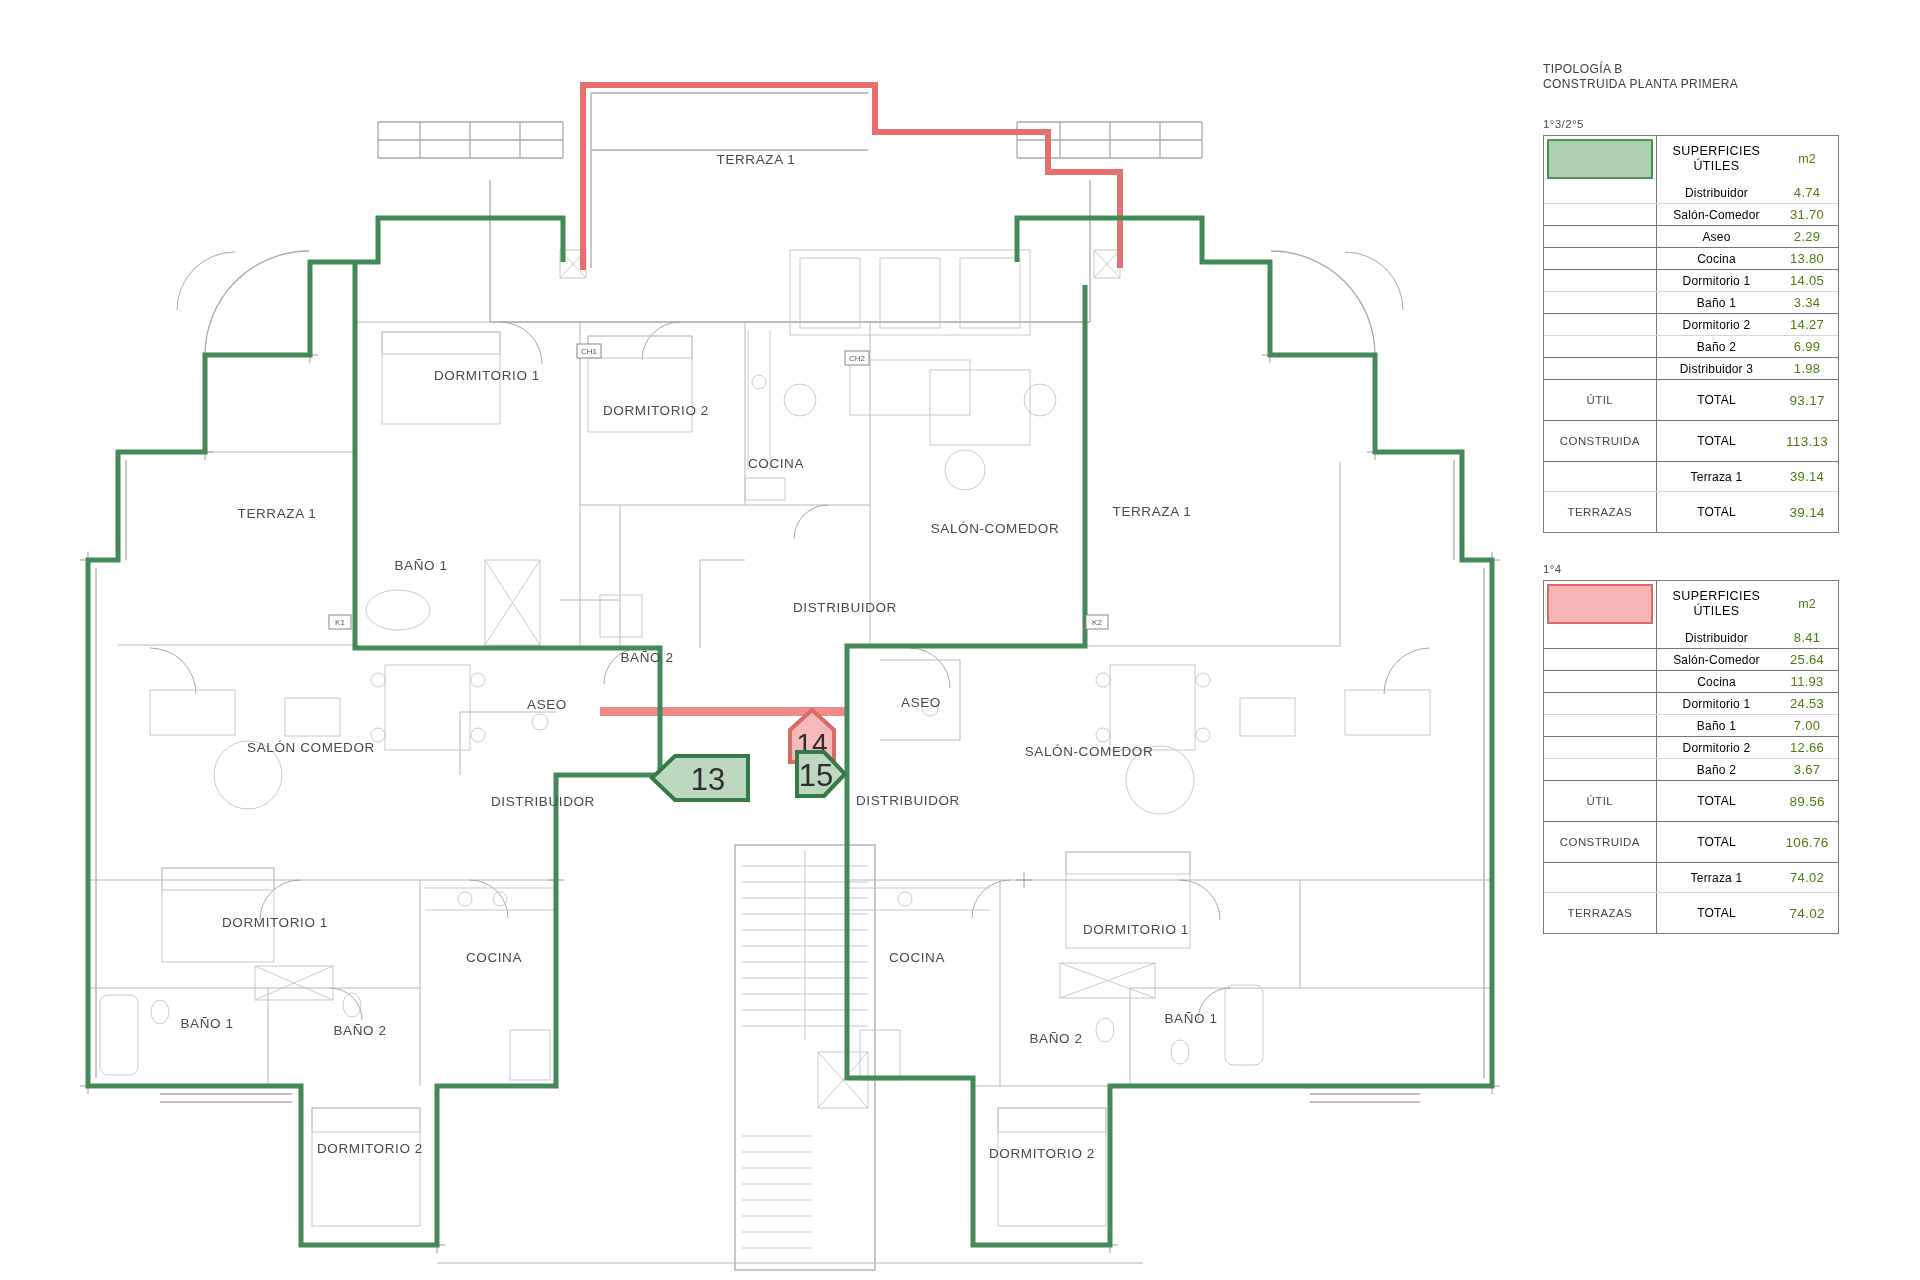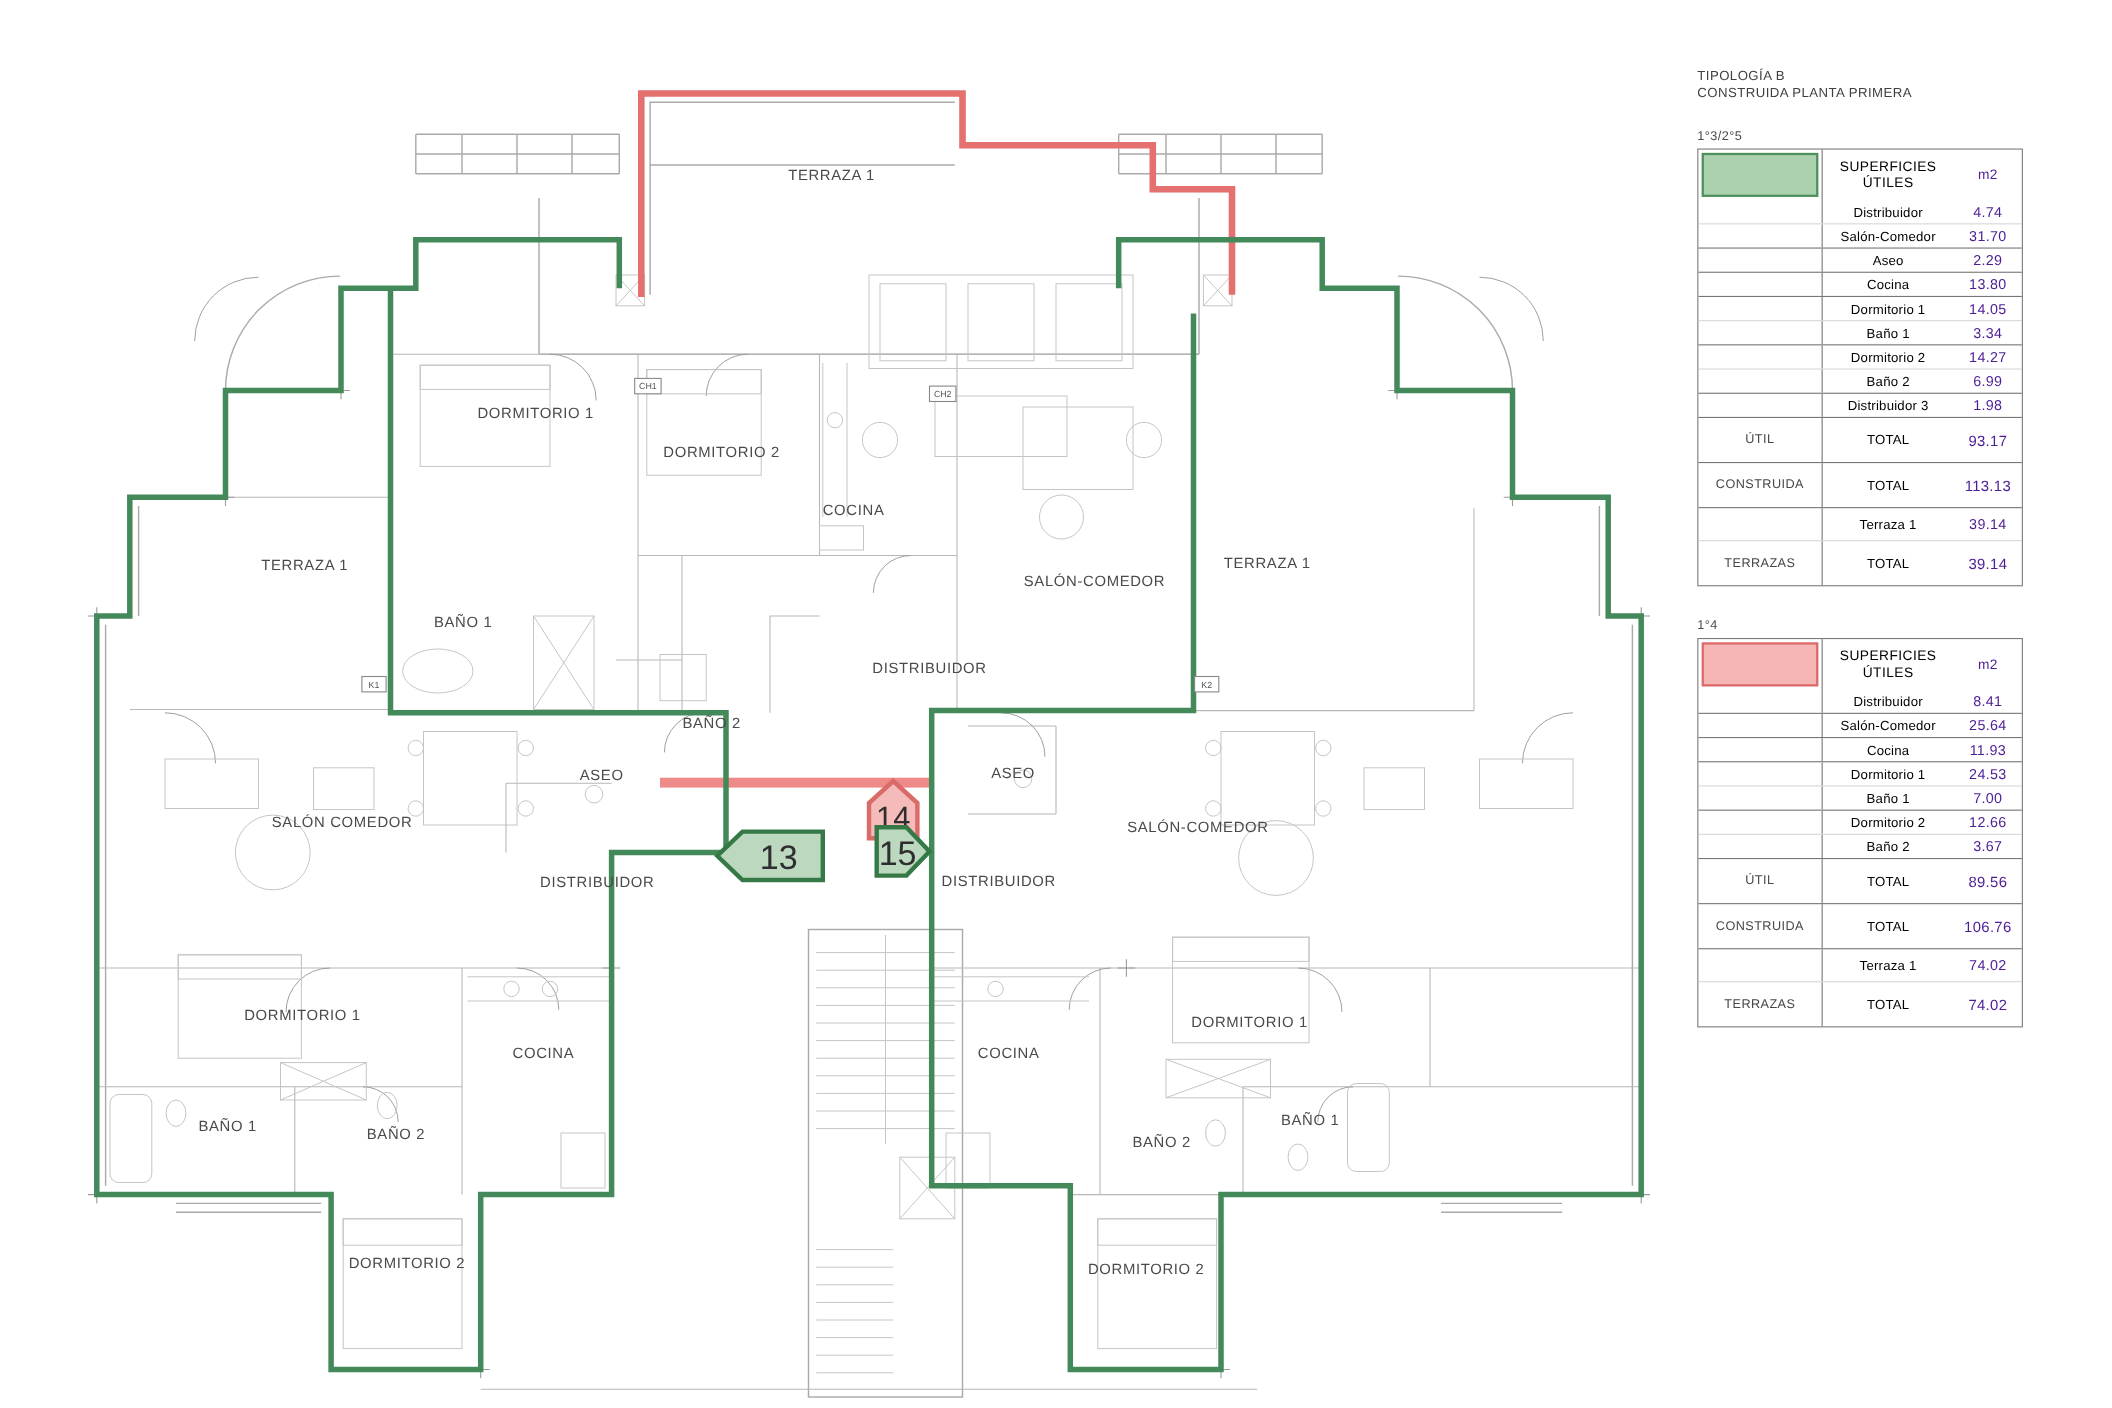--- a/index.html
+++ b/index.html
@@ -17,21 +17,21 @@
   .ulabel.second{margin-top:30px}
   .atable{border:1.4px solid #7b7b7b;background:#fff}
   .trow{display:grid;grid-template-columns:38% 41% 21%;align-items:center;border-top:1px solid #d7d7d7;min-height:21px}
   .trow.nb{border-top:none}
   .trow.ds{border-top:1.3px solid #767676}
   .trow.total{min-height:40px}
   .trow.mid{min-height:29px}
   .trow.head{min-height:46px;border-top:none}
   .c1{font-size:11.5px;text-align:center;letter-spacing:.4px;color:#474747;align-self:stretch;display:flex;align-items:center;justify-content:center}
   .c2{border-left:1.3px solid #767676;font-size:12px;text-align:center;color:#000000;align-self:stretch;display:flex;align-items:center;justify-content:center;padding:1px 2px;letter-spacing:.2px}
-  .c3{font-size:13px;text-align:center;color:#4c1d95;letter-spacing:.3px}
+  .c3{font-size:13px;text-align:center;color:#4d7c0f;letter-spacing:.3px}
   .head .c2{font-size:12.5px;line-height:15px;letter-spacing:.4px}
   .head .c3{font-size:12.5px}
   .total .c3{font-size:13.5px}
   .swatch{width:100%;height:40px;box-sizing:border-box;margin:2px 3px;border:2.5px solid}
   .swatch.green{background:#abd1af;border-color:#4e8f5e}
   .swatch.pink{background:#f6b6b6;border-color:#dd6a6a}
 </style>
 </head>
 <body>
 

